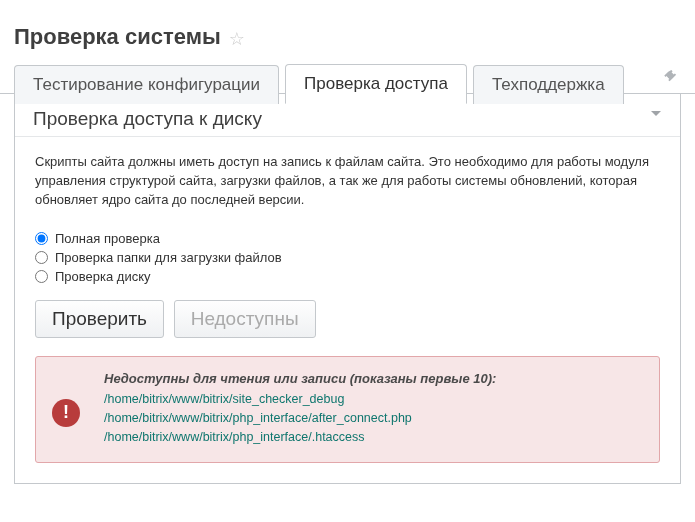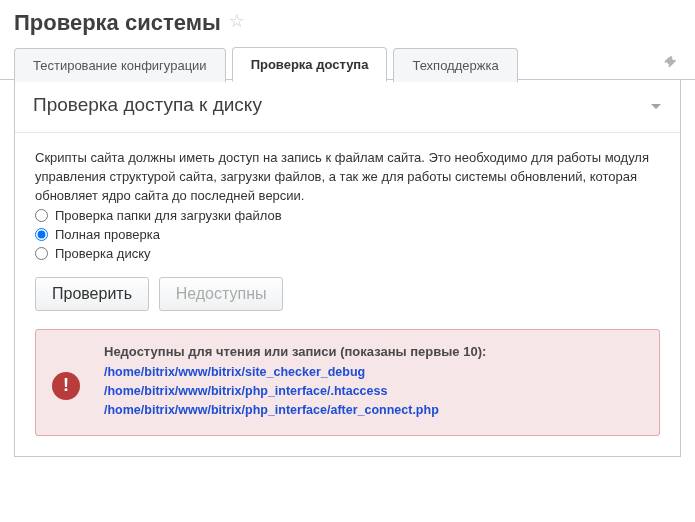--- a/index.html
+++ b/index.html
@@ -7,22 +7,22 @@
     font-family: Arial, Helvetica, sans-serif;
     font-size: 13px;
     color: #333;
     background: #fff;
     width: 695px;
     height: 522px;
     overflow: hidden;
   }
   .page-header {
     display: flex;
-    align-items: flex-start;
-    padding: 10px 14px 8px 14px;
+    align-items: flex-end;
+    padding: 24px 14px 8px 14px;
   }
   .page-header h1 {
     font-size: 22px;
     font-weight: bold;
     color: #3f3f3f;
     margin-right: 8px;
   }
   .star-icon {
     color: #ccc;
     font-size: 18px;
@@ -35,72 +35,72 @@
     border-bottom: 1px solid #c4c8cc;
     position: relative;
     height: 36px;
   }
   .tab {
     padding: 9px 18px;
     border: 1px solid #c4c8cc;
     border-bottom: none;
     background: #f4f6f8;
     color: #555;
-    font-size: 13px;
+    font-size: 17px;
     margin-right: 6px;
     border-top-left-radius: 4px;
     border-top-right-radius: 4px;
     cursor: pointer;
     position: relative;
-    top: 3px;
+    top: 11px;
   }
   .tab.active {
     background: #fff;
     border-bottom: 1px solid #fff;
-    font-weight: bold;
+    font-weight: normal;
     color: #333;
   }
   .pin-icon {
     margin-left: auto;
     color: #b0b4b8;
     font-size: 16px;
     padding: 6px 4px;
     cursor: pointer;
   }
   .panel {
     border: 1px solid #c4c8cc;
     border-top: none;
     margin: 0 14px 14px 14px;
     background: #fff;
     padding: 0;
   }
   .panel-header {
     display: flex;
-    align-items: flex-end;
+    align-items: flex-start;
     justify-content: space-between;
-    padding: 14px 18px 16px 18px;
+    padding: 14px 18px 6px 18px;
     border-bottom: 1px solid #e5e7e9;
   }
   .panel-header h2 {
     font-size: 19px;
     font-weight: normal;
     color: #3f3f3f;
   }
   .collapse-icon {
     color: #a0a4a8;
     cursor: pointer;
   }
   .panel-body {
     padding: 16px 20px 20px 20px;
   }
   .desc-text {
     font-size: 13px;
     color: #333;
     line-height: 1.45;
-    margin-bottom: 0;
+    margin-bottom: 19px;
   }
   .radio-group {
     margin-bottom: 14px;
   }
   .radio-item {
     display: flex;
     align-items: center;
     padding: 2px 0;
     font-size: 13px;
     color: #333;
@@ -110,21 +110,21 @@
   }
   .actions {
     margin-bottom: 18px;
   }
   .btn {
     display: inline-block;
     padding: 7px 16px;
     border: 1px solid #c4c8cc;
     background: linear-gradient(#fefefe, #eff1f3);
     color: #333;
-    font-size: 16px;
+    font-size: 19px;
     border-radius: 3px;
     cursor: pointer;
     margin-right: 6px;
   }
   .btn:disabled, .btn.disabled {
     color: #aaa;
     cursor: default;
   }
   .error-box {
     border: 1px solid #e2a7aa;
@@ -156,26 +156,26 @@
   }
   .error-content {
     flex: 1;
     padding-left: 8px;
   }
   .error-title {
     font-size: 13px;
     font-weight: bold;
     color: #4a4a4a;
     margin-bottom: 4px;
+    font-style: italic;
   }
   .error-list .file-line {
     font-size: 12.5px;
-    color: #1d4ed8;
+    color: #0f766e;
     line-height: 1.55;
-    font-weight: bold;
   }
 </style>
 </head>
 <body>
 
 <div class="page-header">
   <h1>Проверка системы</h1>
   <span class="star-icon">☆</span>
 </div>
 
@@ -197,45 +197,45 @@
       <svg width="12" height="12" viewBox="0 0 12 12">
           <path fill="#a0a4a8" d="M1 3 L6 8 L11 3 Z"></path>
         </svg>
     </span>
   </div>
   <div class="panel-body">
     <p class="desc-text">Скрипты сайта должны иметь доступ на запись к файлам сайта. Это необходимо для работы модуля управления структурой сайта, загрузки файлов, а так же для работы системы обновлений, которая обновляет ядро сайта до последней версии.</p>
 
     <div class="radio-group">
       <label class="radio-item">
+        <input type="radio" name="mode" checked="" style="">
+        <span>Полная проверка</span>
+      </label>
+      <label class="radio-item">
         <input type="radio" name="mode" style="">
         <span>Проверка папки для загрузки файлов</span>
-      </label>
-      <label class="radio-item">
-        <input type="radio" name="mode" checked="" style="">
-        <span>Полная проверка</span>
       </label>
       <label class="radio-item">
         <input type="radio" name="mode" style="">
         <span>Проверка диску</span>
       </label>
     </div>
 
     <div class="actions">
       <button class="btn">Проверить</button>
       <button class="btn disabled" disabled="">Недоступны</button>
     </div>
 
     <div class="error-box">
       <div class="error-icon-wrap">
         <div class="error-icon">!</div>
       </div>
       <div class="error-content">
         <div class="error-title">Недоступны для чтения или записи (показаны первые 10):</div>
         <div class="error-list">
           <div class="file-line">/home/bitrix/www/bitrix/site_checker_debug</div>
+          <div class="file-line">/home/bitrix/www/bitrix/php_interface/after_connect.php</div>
           <div class="file-line">/home/bitrix/www/bitrix/php_interface/.htaccess</div>
-          <div class="file-line">/home/bitrix/www/bitrix/php_interface/after_connect.php</div>
         </div>
       </div>
     </div>
   </div>
 </div>
 
 </body></html>

